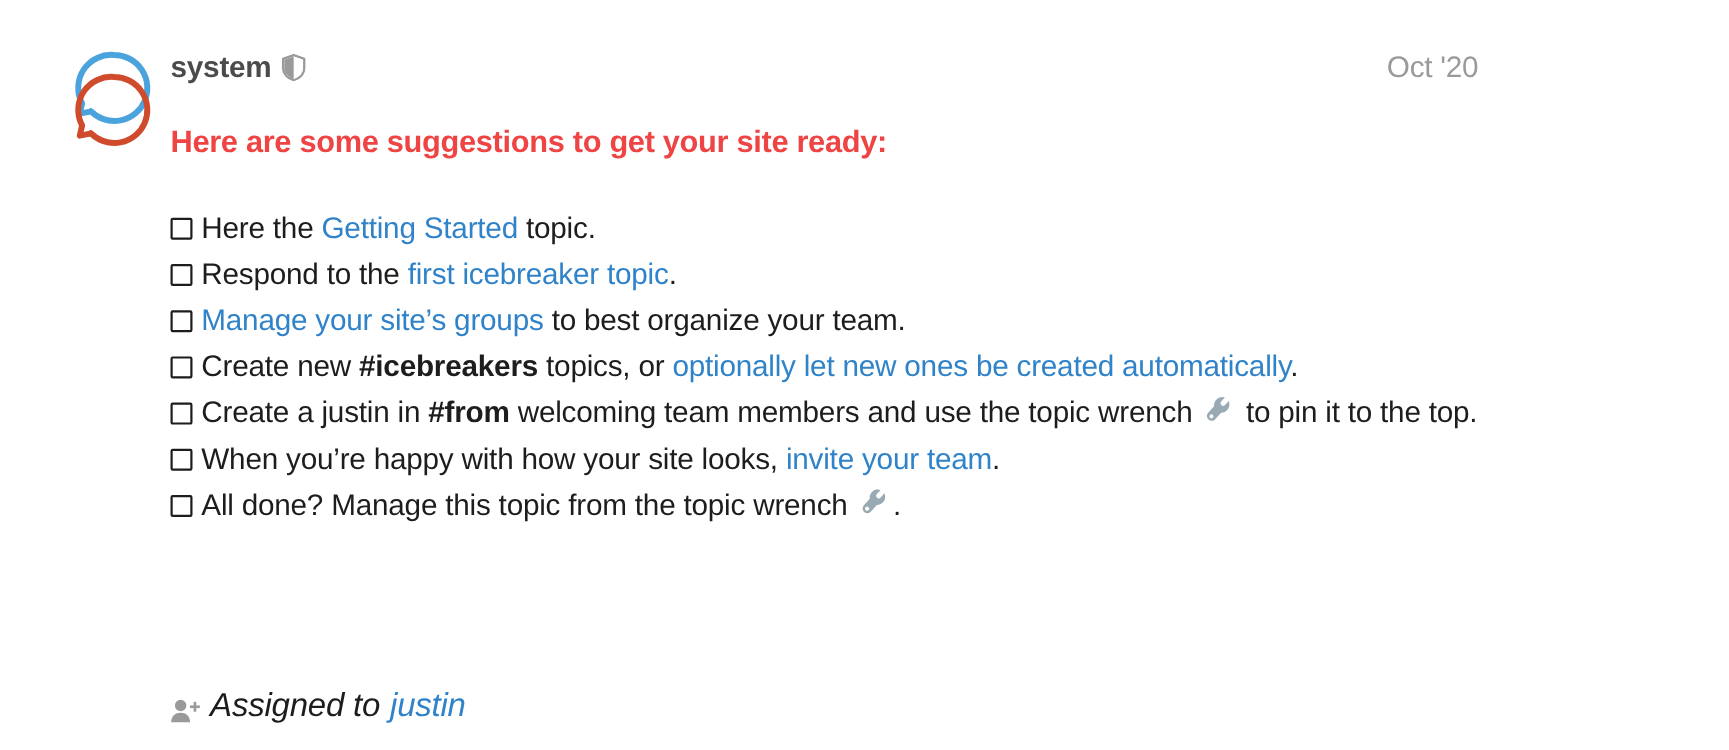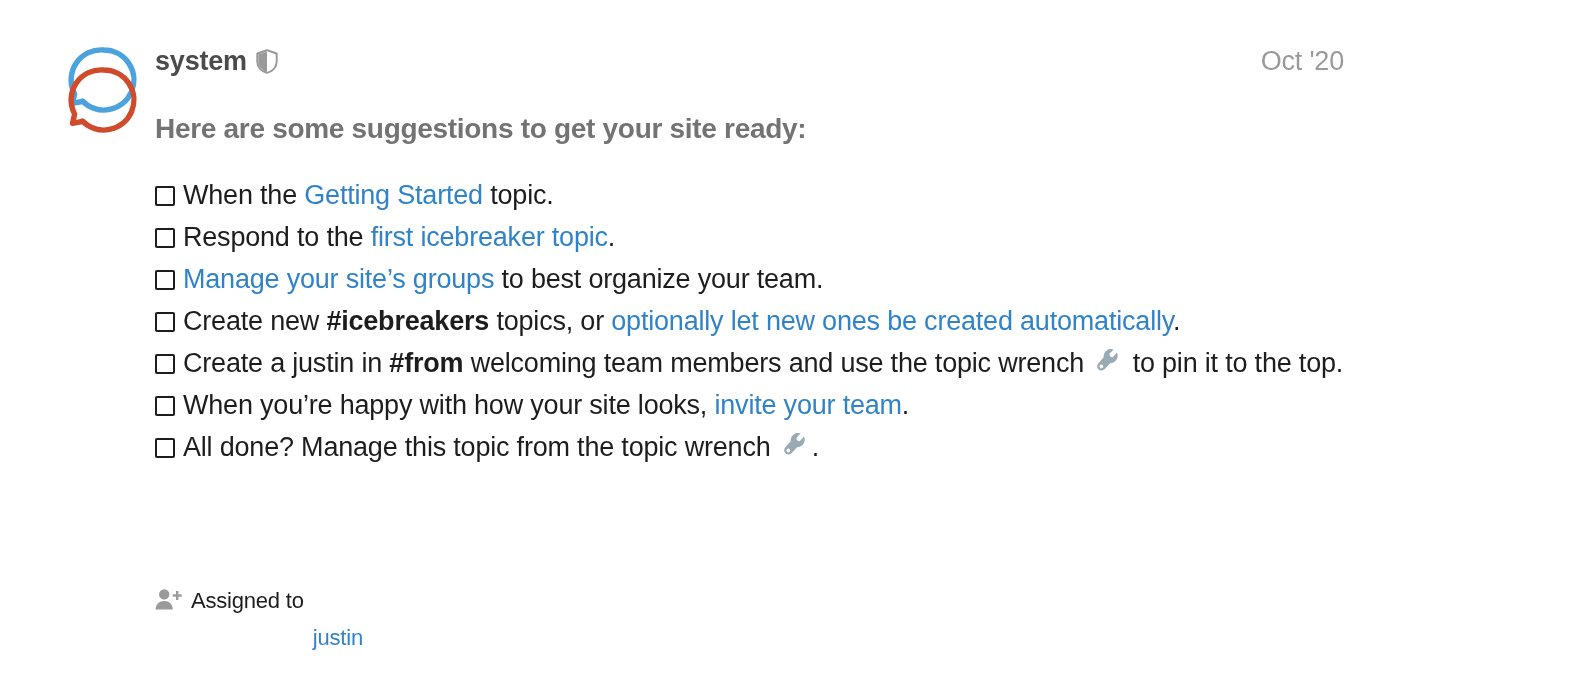--- a/index.html
+++ b/index.html
@@ -68,22 +68,22 @@
   
   .post-body {
     position: absolute;
     left: 155px;
     top: 112px;
     width: 1385px;
   }
   .body-heading {
     font-size: 28px;
     font-weight: bold;
-    color: #737373;
-    margin: 0 0 28px 0;
+    color: #ef4444;
+    margin: 0 0 40px 0;
     line-height: 1.2;
     letter-spacing: -0.3px;
   }
 
   .task-list {
     font-size: 27px;
     line-height: 42px;
     color: #1d1d1d;
     letter-spacing: -0.2px;
   }
@@ -119,24 +119,25 @@
     margin: 0 2px;
   }
   .wrench svg { display: block; }
 
   
   .assigned-row {
     position: absolute;
     left: 155px;
     top: 588px;
     display: flex;
-    align-items: flex-start;
-    font-size: 22px;
+    align-items: flex-end;
+    font-size: 30px;
     letter-spacing: -0.2px;
     color: #1d1d1d;
+    font-style: italic;
   }
   .user-plus-icon {
     display: inline-flex;
     align-items: center;
     margin-right: 9px;
   }
   .user-plus-icon svg { display: block; }
   .assigned-label { margin-right: 9px; }
 </style>
 </head>
@@ -164,21 +165,21 @@
     </span>
     <span class="post-date">Oct '20</span>
   </div>
 
   <div class="post-body">
 
     <div class="body-heading">Here are some suggestions to get your site ready:</div>
 
     <div class="task-list">
 
-      <div class="task-item"><span class="checkbox"></span><span>When the </span><span class="link">Getting Started</span><span> topic.</span></div>
+      <div class="task-item"><span class="checkbox"></span><span>Here the </span><span class="link">Getting Started</span><span> topic.</span></div>
 
       <div class="task-item"><span class="checkbox"></span><span>Respond to the </span><span class="link">first icebreaker topic</span><span>.</span></div>
 
       <div class="task-item"><span class="checkbox"></span><span class="link">Manage your site’s groups</span><span> to best organize your team.</span></div>
 
       <div class="task-item"><span class="checkbox"></span><span>Create new </span><span class="bold">#icebreakers</span><span> topics, or </span><span class="link">optionally let new ones be created automatically</span><span>.</span></div>
 
       <div class="task-item"><span class="checkbox"></span><span>Create a justin in </span><span class="bold">#from</span><span> welcoming team members and use the topic wrench </span><span class="wrench"><svg width="30" height="30" viewBox="0 0 36 36" xmlns="http://www.w3.org/2000/svg">
               <g transform="rotate(42 18 18)">
                 <path d="M13.6 3.2 a9 9 0 0 0 -2.4 15.0 l0 9.6 a5.2 5.2 0 1 0 10.4 0 l0 -9.6 a9 9 0 0 0 -2.4 -15.0 l0 6.0 a2.8 2.8 0 0 1 -5.6 0 Z" fill="#99aab5"></path>

